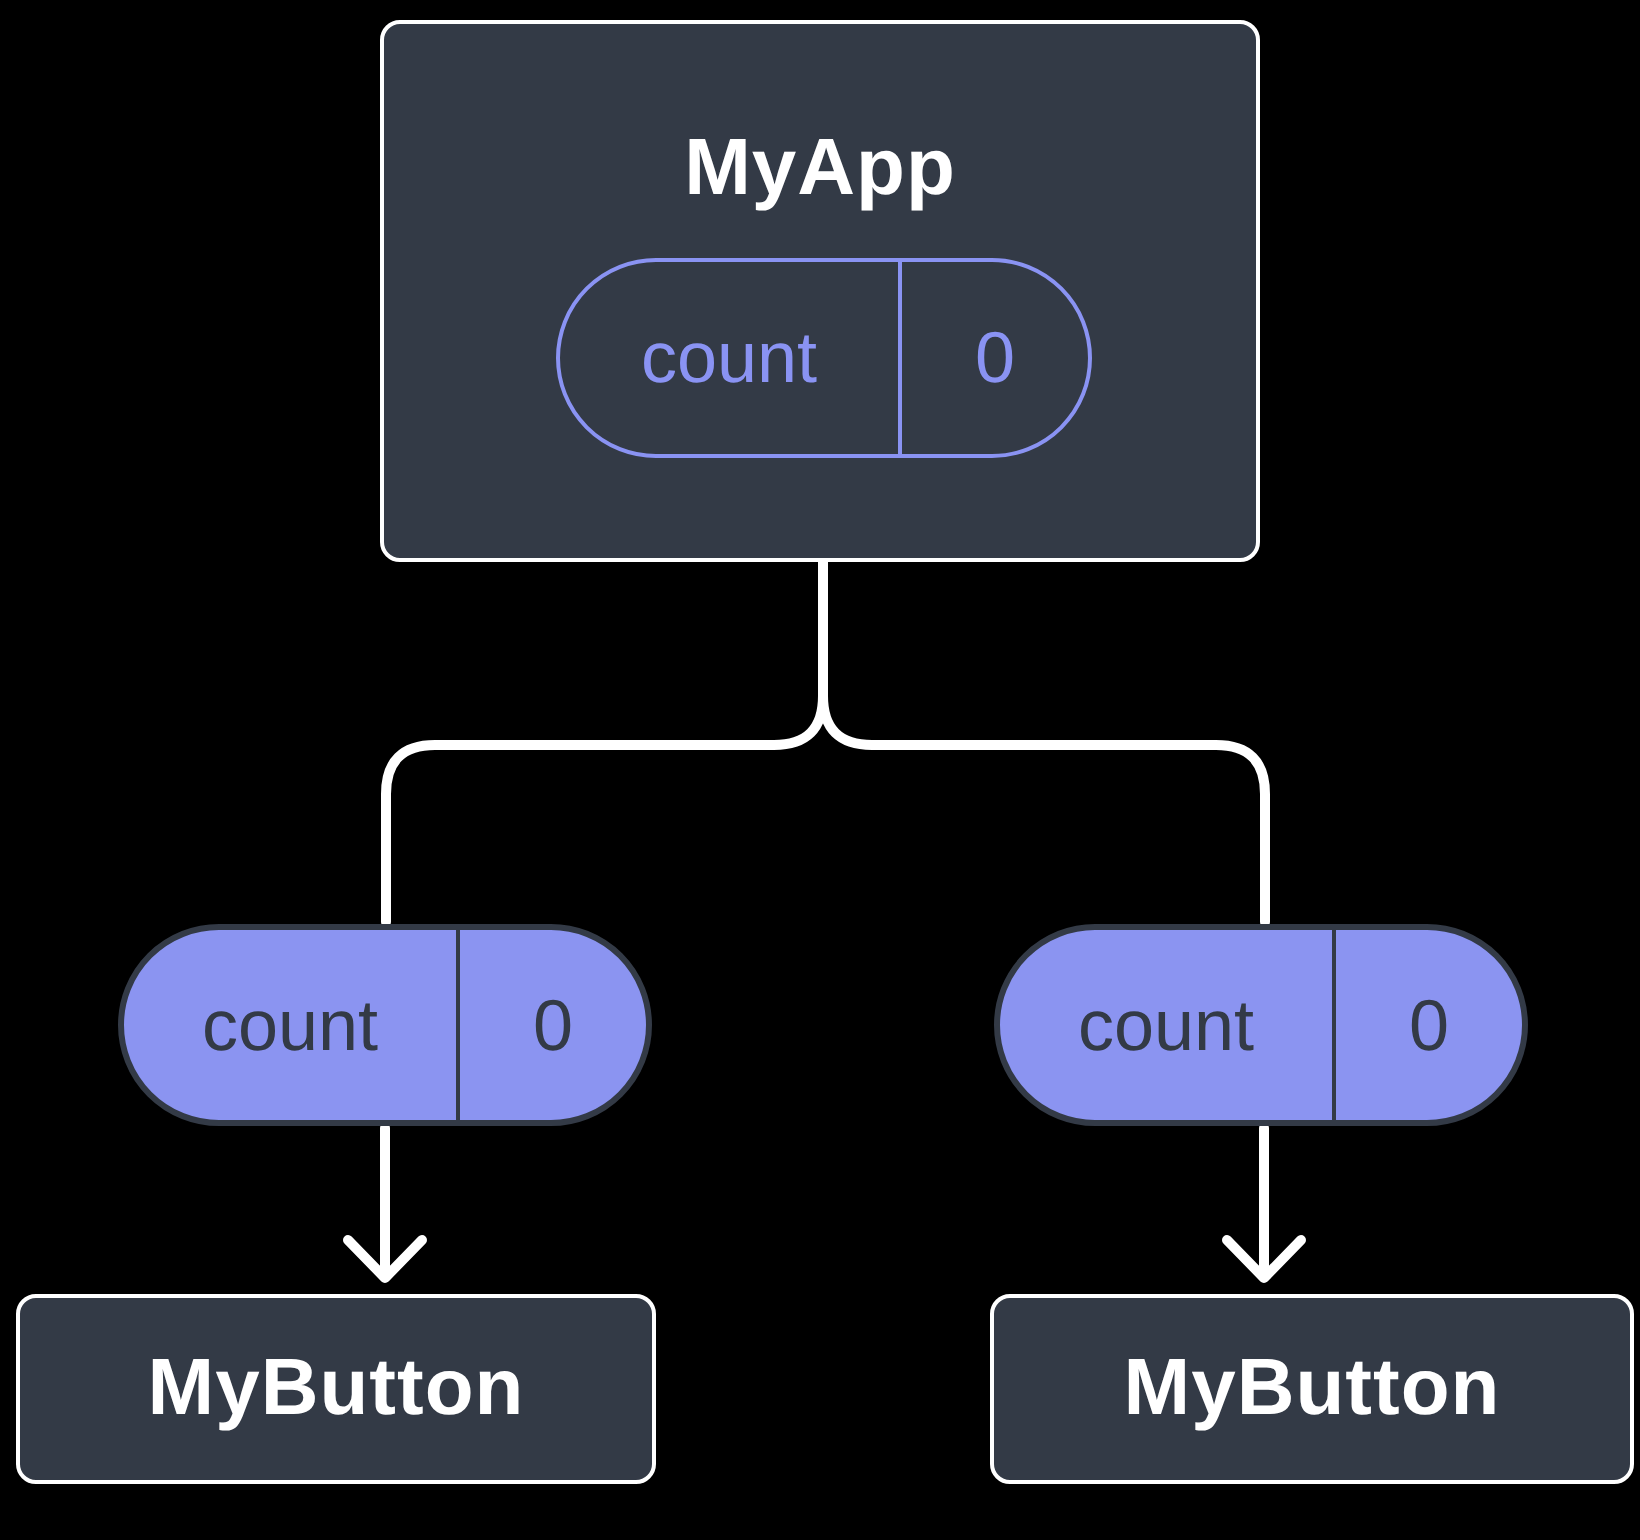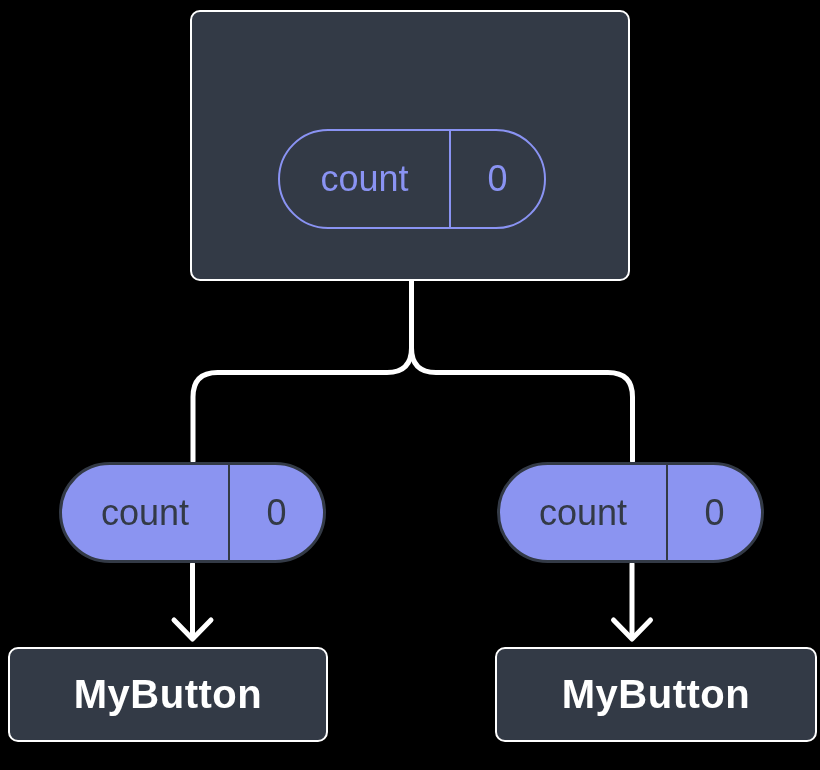--- a/index.html
+++ b/index.html
@@ -110,20 +110,21 @@
       <path class="conn" d="M 192.5 564 L 192.5 636"></path>
       <path class="conn" d="M 174 620 L 192.5 639 L 211 620"></path>
     </g>
     <g>
       <path class="conn" d="M 632 564 L 632 636"></path>
       <path class="conn" d="M 613.5 620 L 632 639 L 650.5 620"></path>
     </g>
   </svg>
 
   <div class="node app-node">
+    <div class="node-title">MyApp</div>
     <div class="pill outline">
       <div class="pill-name">count</div>
       <div class="pill-value">0</div>
     </div>
   </div>
 
   <div class="pill filled left-state">
     <div class="pill-name">count</div>
     <div class="pill-value">0</div>
   </div>

